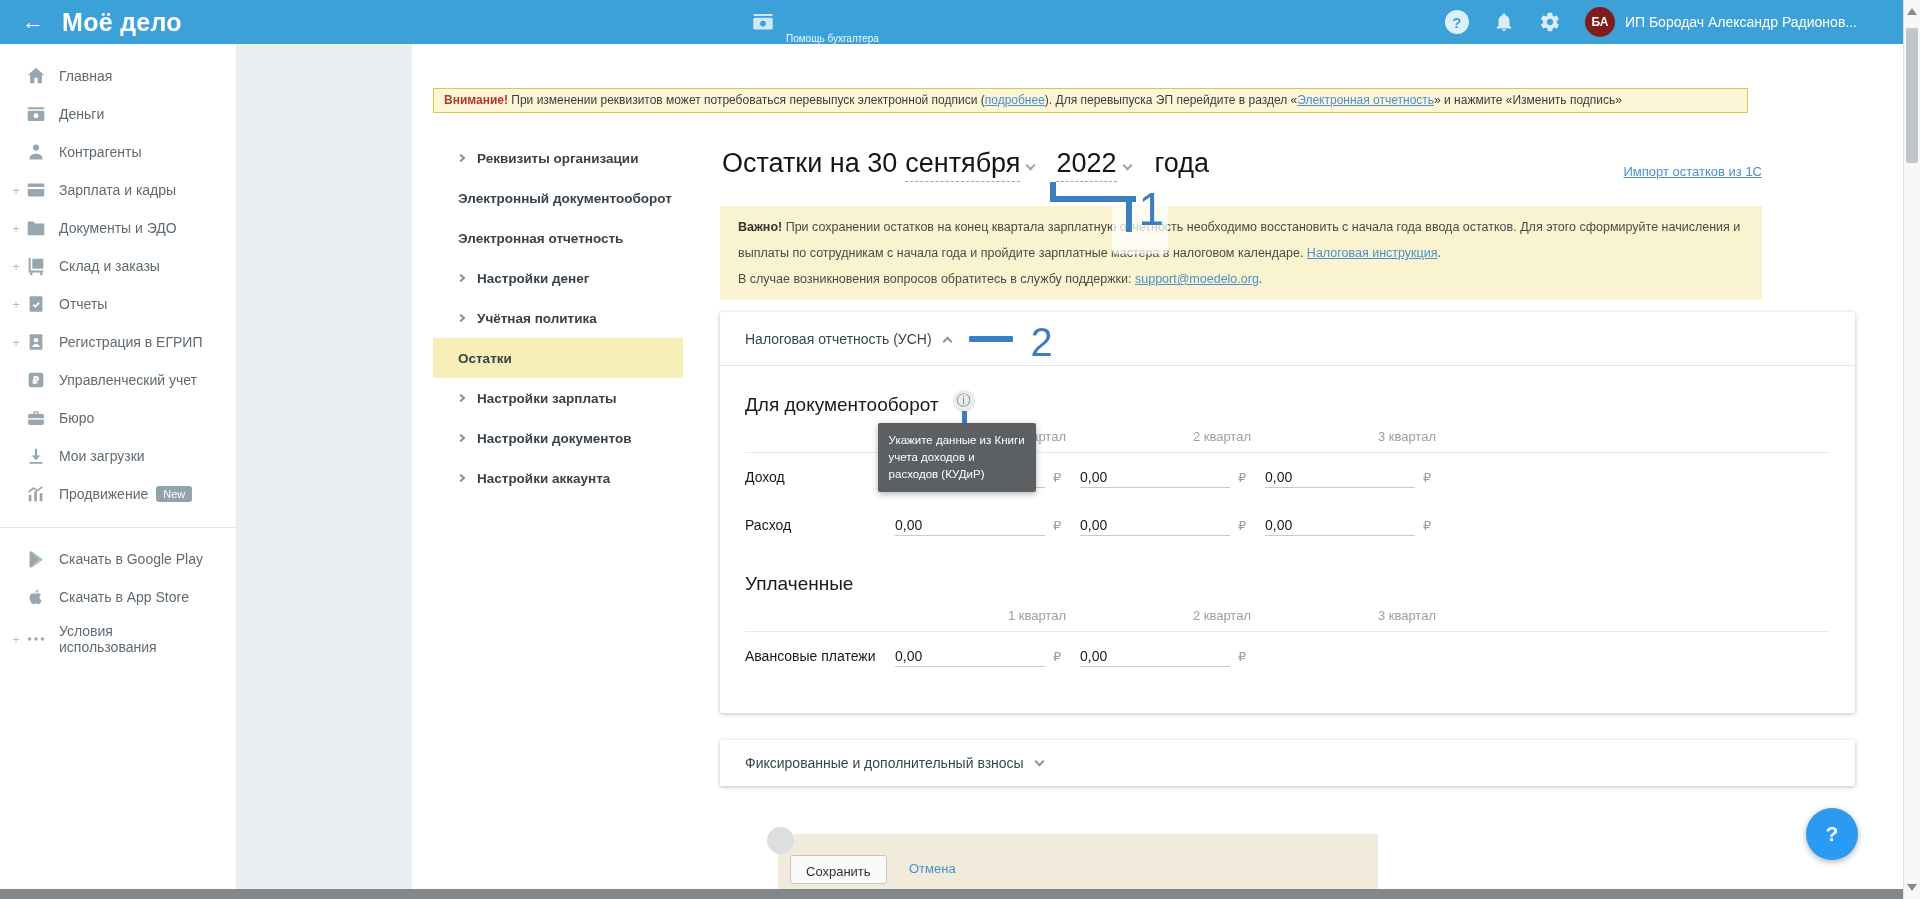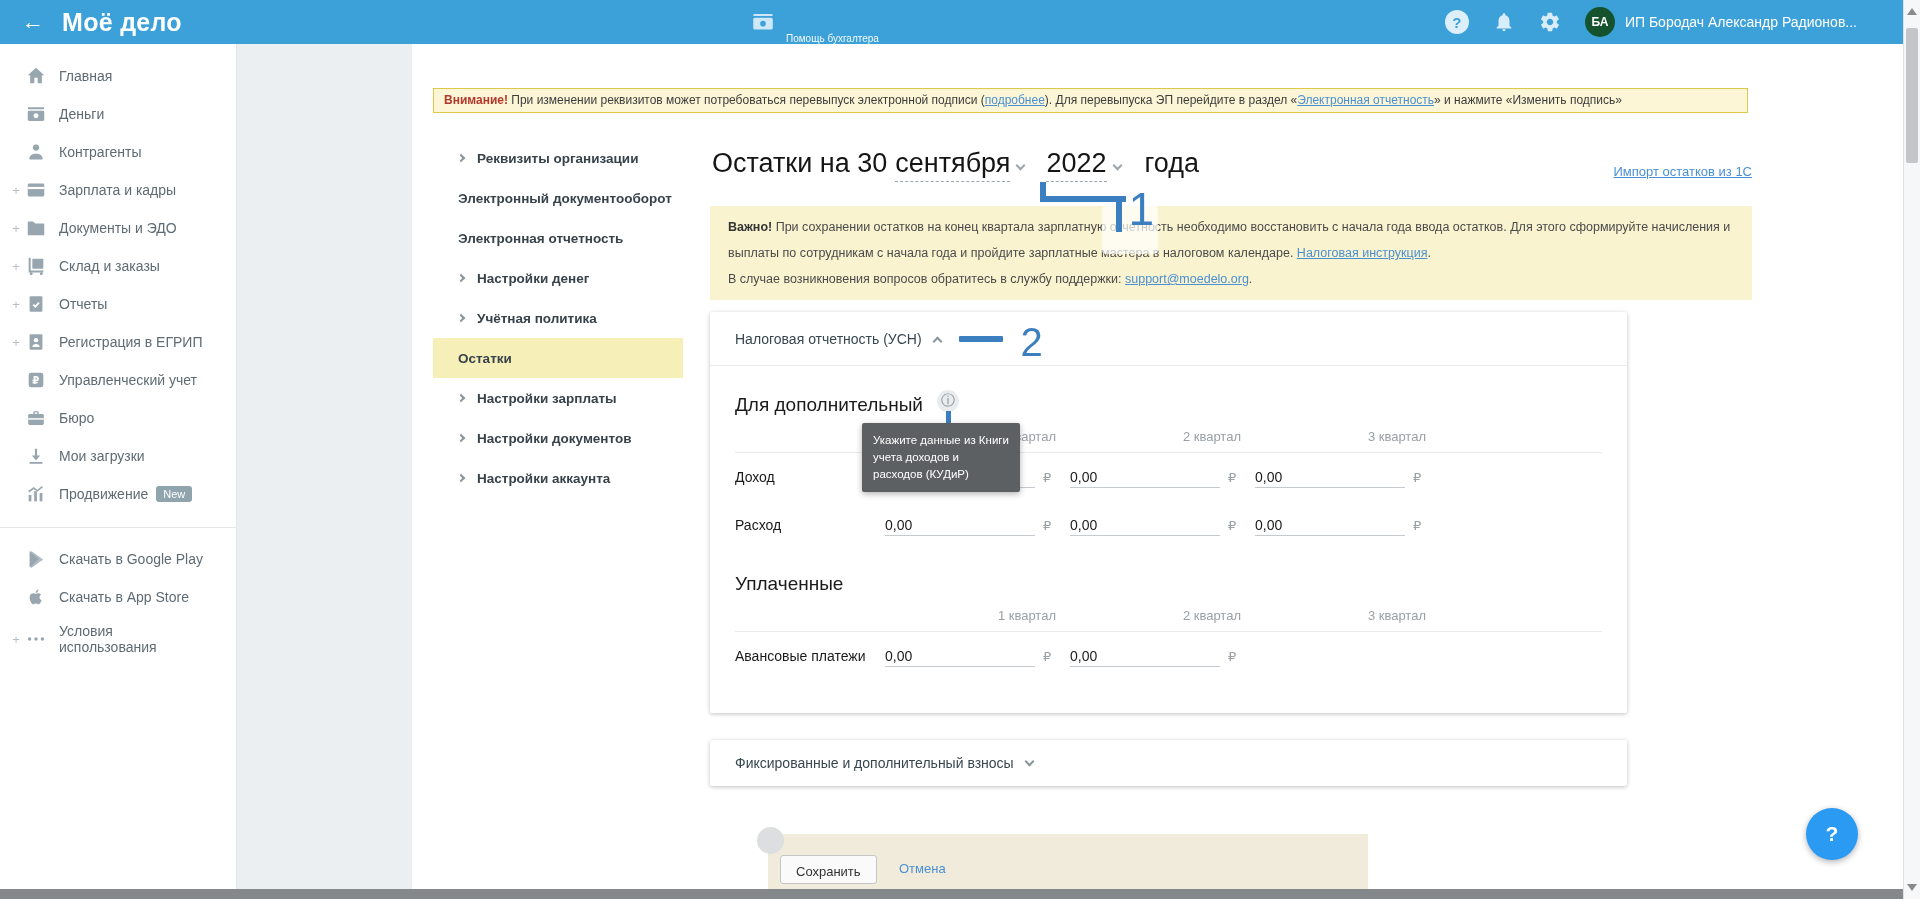--- a/index.html
+++ b/index.html
@@ -8,21 +8,21 @@
 
   
   .topbar{position:absolute;left:0;top:0;width:1903px;height:44px;background:#3da1d9;display:flex;align-items:center;z-index:40;}
   .tb-back{color:#fff;font-size:22px;margin-left:22px;cursor:pointer;line-height:1;}
   .tb-logo{color:#fff;font-size:25px;font-weight:700;margin-left:18px;letter-spacing:.3px;}
   .tb-center{position:absolute;left:750px;top:0;height:44px;display:flex;align-items:center;cursor:pointer;}
   .tb-center .lbl{color:#f2fafe;font-size:10px;margin-left:10px;margin-top:33px;}
   .tb-right{position:absolute;right:46px;top:0;height:44px;display:flex;align-items:center;gap:24px;}
   .tb-qcircle{width:24px;height:24px;border-radius:50%;background:#dceffb;color:#3da1d9;font-weight:700;font-size:15px;display:flex;align-items:center;justify-content:center;cursor:pointer;}
   .tb-ico{cursor:pointer;display:flex;align-items:center;}
-  .tb-avatar{width:30px;height:30px;border-radius:50%;background:#14532d;color:#fff;font-size:12px;font-weight:700;display:flex;align-items:center;justify-content:center;}
+  .tb-avatar{width:30px;height:30px;border-radius:50%;background:#7f1d1d;color:#fff;font-size:12px;font-weight:700;display:flex;align-items:center;justify-content:center;}
   .tb-user{color:#fff;font-size:14px;max-width:285px;white-space:nowrap;overflow:hidden;text-overflow:ellipsis;cursor:pointer;}
 
   
   .sidebar{position:absolute;left:0;top:44px;width:237px;height:845px;background:#fff;border-right:1px solid #e5e8ea;z-index:10;}
   .sb-list{padding-top:13px;}
   .sb-item{height:38px;display:flex;align-items:center;cursor:pointer;}
   .sb-plus{width:16px;margin-left:8px;color:#b4bfc6;font-size:13px;text-align:center;}
   .sb-plus.off{visibility:hidden;}
   .sb-ico{width:22px;height:22px;margin-left:1px;display:flex;align-items:center;justify-content:center;}
   .sb-ico svg{fill:#98a6b0;}
@@ -40,42 +40,42 @@
   a.lnk{color:#4a90d2;text-decoration:underline;cursor:pointer;}
 
   
   .submenu{position:absolute;left:21px;top:94px;width:250px;}
   .sm-item{height:40px;display:flex;align-items:center;padding-left:25px;font-size:13.5px;font-weight:700;color:#37424a;cursor:pointer;}
   .sm-item.active{background:#f6f0b8;}
   .sm-chev{width:19px;display:inline-flex;}
   .chev-r{display:inline-block;width:6px;height:6px;border-right:2px solid #8a959c;border-bottom:2px solid #8a959c;transform:rotate(-45deg);}
 
   
-  .content-col{position:absolute;left:298px;top:0;width:1042px;height:855px;}
+  .content-col{position:absolute;left:308px;top:0;width:1042px;height:855px;}
   .pg-title{position:absolute;left:2px;top:104px;font-size:27px;color:#151515;white-space:nowrap;z-index:5;}
   .sel{position:relative;display:inline-block;margin-left:8px;cursor:pointer;}
   .sel .txt{border-bottom:1px dashed #9aa5ad;padding-bottom:3px;}
   .sel-chev{display:inline-block;width:7px;height:7px;border-right:2px solid #9aa5ad;border-bottom:2px solid #9aa5ad;transform:rotate(45deg);margin-left:7px;margin-bottom:3px;}
   .t-suffix{margin-left:24px;}
   .year{margin-left:22px;}
   
   .a1{position:absolute;background:#3c7fc1;}
   .a1-v1{left:calc(100% + 16px);top:34px;width:6px;height:20px;}
   .a1-h{left:calc(100% + 16px);top:48px;width:86px;height:6px;}
   .a1-v2{left:calc(100% + 92px);top:54px;width:6px;height:30px;}
   .a1-white{position:absolute;left:calc(100% + 78px);top:58px;width:56px;height:48px;background:rgba(255,255,255,.7);border-radius:4px;}
   .a1-digit{position:absolute;left:calc(100% + 104px);top:38px;font-size:46px;color:#3c7fc1;line-height:1;}
 
   .import-link{position:absolute;right:0;top:120px;font-size:13px;}
 
   .imp-box{position:absolute;left:0;top:162px;width:1042px;background:#faf3cf;padding:8px 18px;font-size:12.5px;color:#4a4a4a;line-height:26px;}
   .imp-box b{color:#333;}
 
   
-  .card{position:absolute;left:0;width:917px;background:#fff;box-shadow:0 1px 4px rgba(0,0,0,.25);border-radius:2px;}
+  .card{position:absolute;left:0;width:1135px;background:#fff;box-shadow:0 1px 4px rgba(0,0,0,.25);border-radius:2px;}
   .card1{top:268px;height:401px;}
   .card-head{height:54px;display:flex;align-items:center;padding:0 25px;border-bottom:1px solid #e6e8ea;font-size:14px;color:#37474f;cursor:pointer;}
   .chev-up{display:inline-block;width:7px;height:7px;border-right:2px solid #8a959c;border-bottom:2px solid #8a959c;transform:rotate(-135deg);margin-left:12px;margin-top:5px;}
   .chev-dn{display:inline-block;width:7px;height:7px;border-right:2px solid #8a959c;border-bottom:2px solid #8a959c;transform:rotate(45deg);margin-left:12px;margin-bottom:3px;}
   .a2-line{width:44px;height:6px;background:#3c7fc1;margin-left:18px;border-radius:1px;}
   .a2-digit{font-size:40px;color:#3c7fc1;line-height:1;margin-left:18px;margin-top:6px;}
 
   .card-body{padding:28px 25px 0 25px;}
   .sec-title{font-size:19px;color:#1b1b1b;display:flex;align-items:flex-start;}
   .info-wrap{position:relative;margin-left:14px;margin-top:-4px;}
@@ -394,21 +394,21 @@
 
       <div class="card card1">
         <div class="card-head">
           <span>Налоговая отчетность (УСН)</span>
           <span class="chev-up"></span>
           <span class="a2-line"></span>
           <span class="a2-digit">2</span>
         </div>
         <div class="card-body">
           <div class="sec-title">
-            <span>Для дополнительный</span>
+            <span>Для документооборот</span>
             <span class="info-wrap">
               <span class="info-icon">ⓘ</span>
               <span class="tt-pointer"></span>
               <span class="tooltip">Укажите данные из Книги учета доходов и расходов (КУДиР)</span>
             </span>
           </div>
 
           <div class="t-row t-heads">
             <div></div>
             <div class="t-head">1 квартал</div>

